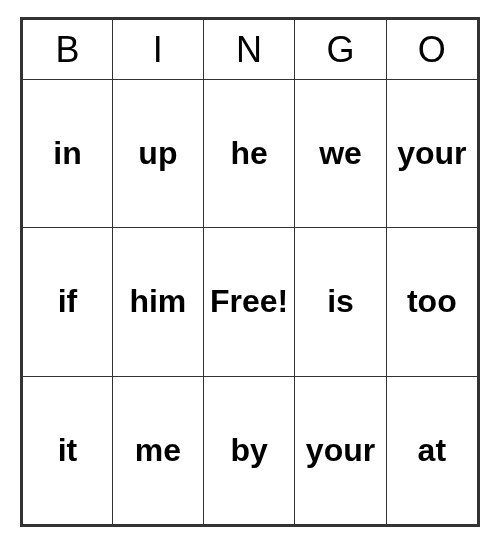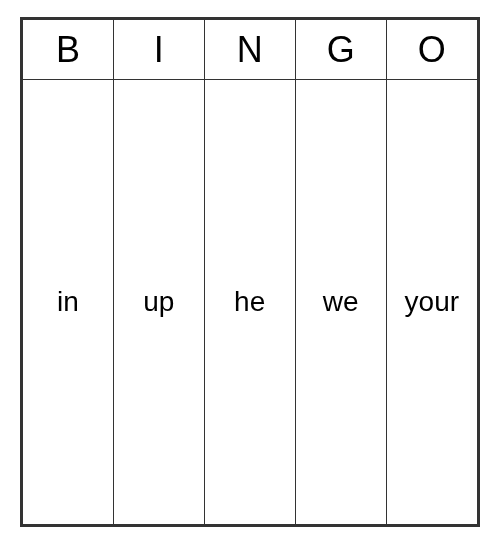--- a/index.html
+++ b/index.html
@@ -38,23 +38,24 @@
     }
 
     .bingo-table th {
       font-size: 36px;
       font-weight: normal;
       height: 60px;
       width: 92px;
     }
 
     .bingo-table td {
-      font-size: 28px;
+      font-size: 32px;
       height: 88px;
       width: 92px;
+      font-weight: bold;
     }
   </style>
 </head>
 <body>
 
 <div class="bingo-card">
   <table class="bingo-table">
     <thead>
       <tr>
         <th>B</th>
@@ -65,15 +66,29 @@
       </tr>
     </thead>
     <tbody>
       <tr>
         <td>in</td>
         <td>up</td>
         <td>he</td>
         <td>we</td>
         <td>your</td>
       </tr>
+      <tr>
+        <td>if</td>
+        <td>him</td>
+        <td>Free!</td>
+        <td>is</td>
+        <td>too</td>
+      </tr>
+      <tr>
+        <td>it</td>
+        <td>me</td>
+        <td>by</td>
+        <td>your</td>
+        <td>at</td>
+      </tr>
     </tbody>
   </table>
 </div>
 
 </body></html>

